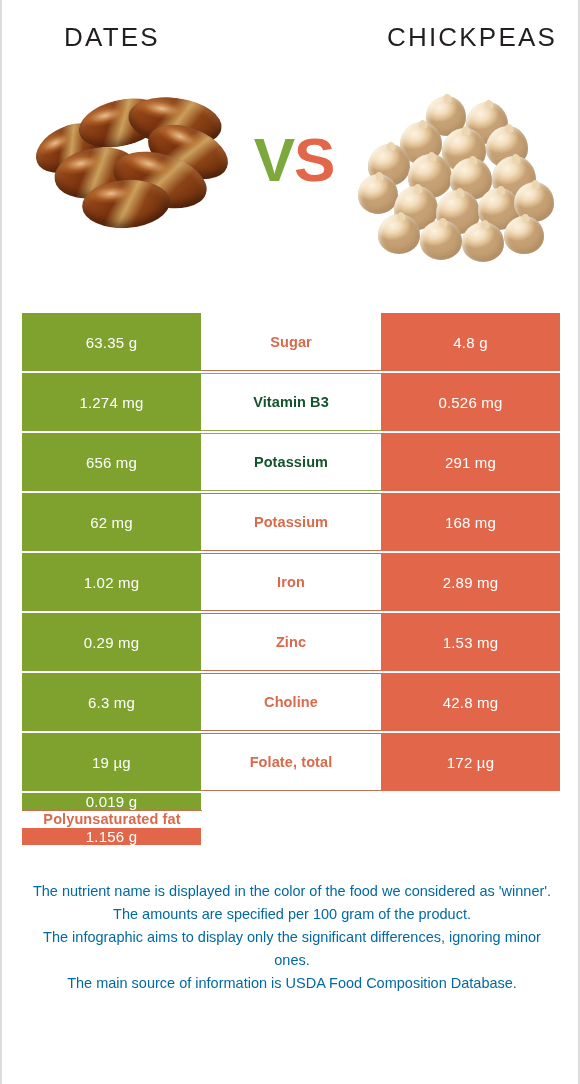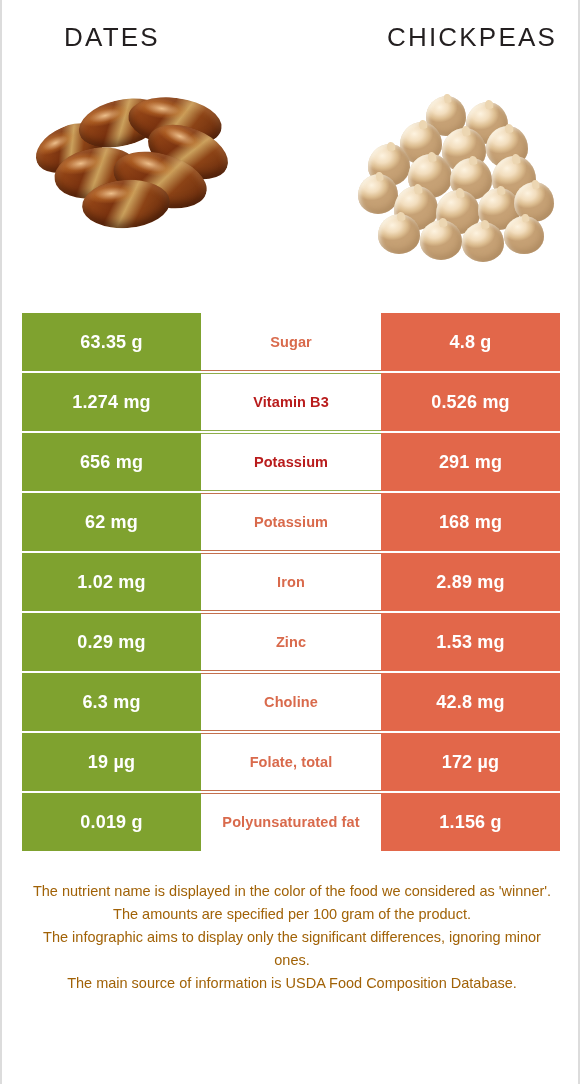--- a/index.html
+++ b/index.html
@@ -120,29 +120,29 @@
     position: absolute;
     left: 20px;
     top: 313px;
     width: 538px;
   }
   .row {
     display: flex;
     height: 58px;
     margin-bottom: 2px;
   }
-  .row:last-child { margin-bottom: 0; }
+  .row:last-child { margin-bottom: 0; flex-direction: column; }
 
   .cell {
     display: flex;
     align-items: center;
     justify-content: center;
     box-sizing: border-box;
-    font-size: 18px;
-    font-weight: 700;
+    font-size: 15px;
+    font-weight: 400;
     letter-spacing: .2px;
   }
   .cell-left {
     width: 179px;
     background: #7FA22F;
     color: #ffffff;
   }
   .cell-right {
     width: 179px;
     background: #E2674A;
@@ -150,35 +150,35 @@
   }
   .cell-mid {
     width: 180px;
     background: #ffffff;
     font-size: 14.5px;
     font-weight: 700;
     letter-spacing: .1px;
     border-top: 1px solid transparent;
     border-bottom: 1px solid transparent;
   }
-  .winner-dates .cell-mid  { color: #b91c1c; border-color: #8FAE4B; }
+  .winner-dates .cell-mid  { color: #14532d; border-color: #8FAE4B; }
   .winner-peas  .cell-mid  { color: #D96A4C; border-color: #C4714F; }
   .row:first-child .cell-mid { border-top-color: transparent; text-align: center; }
   .row:last-child  .cell-mid { border-bottom-color: transparent; }
 
   
   .footnote {
     position: absolute;
     left: 28px;
     top: 880px;
     width: 524px;
     text-align: center;
     font-size: 14.5px;
     line-height: 23px;
-    color: #a16207;
+    color: #0369a1;
     font-family: "Liberation Sans", sans-serif;
   }
   .footnote p { margin: 0; }
 </style>
 </head>
 <body>
 
 <div class="page">
 
   <div class="header-titles">
@@ -193,20 +193,23 @@
         <div class="date" style="left:14px;  top:44px;  width:72px;  height:44px;  transform:rotate(-24deg);"></div>
         <div class="date" style="left:58px;  top:18px;  width:86px;  height:46px;  transform:rotate(-14deg);"></div>
         <div class="date" style="left:108px; top:16px;  width:94px;  height:48px;  transform:rotate(8deg);"></div>
         <div class="date" style="left:126px; top:46px;  width:84px;  height:48px;  transform:rotate(22deg);"></div>
         <div class="date" style="left:34px;  top:66px;  width:84px;  height:50px;  transform:rotate(-10deg);"></div>
         <div class="date" style="left:92px;  top:72px;  width:96px;  height:52px;  transform:rotate(16deg);"></div>
         <div class="date" style="left:62px;  top:98px;  width:88px;  height:48px;  transform:rotate(-4deg);"></div>
       </div>
     </div>
 
+    <div class="vs">
+      <span class="v">V</span><span class="s">S</span>
+    </div>
 
     <div class="hero-cell hero-right">
       <div class="pile">
         <div class="chick" style="left:72px;  top:14px; width:40px; height:40px;"></div>
         <div class="chick" style="left:112px; top:20px; width:42px; height:42px;"></div>
         <div class="chick" style="left:46px;  top:40px; width:42px; height:42px;"></div>
         <div class="chick" style="left:88px;  top:46px; width:44px; height:44px;"></div>
         <div class="chick" style="left:132px; top:44px; width:42px; height:42px;"></div>
         <div class="chick" style="left:14px;  top:62px; width:42px; height:42px;"></div>
         <div class="chick" style="left:54px;  top:72px; width:44px; height:44px;"></div>

